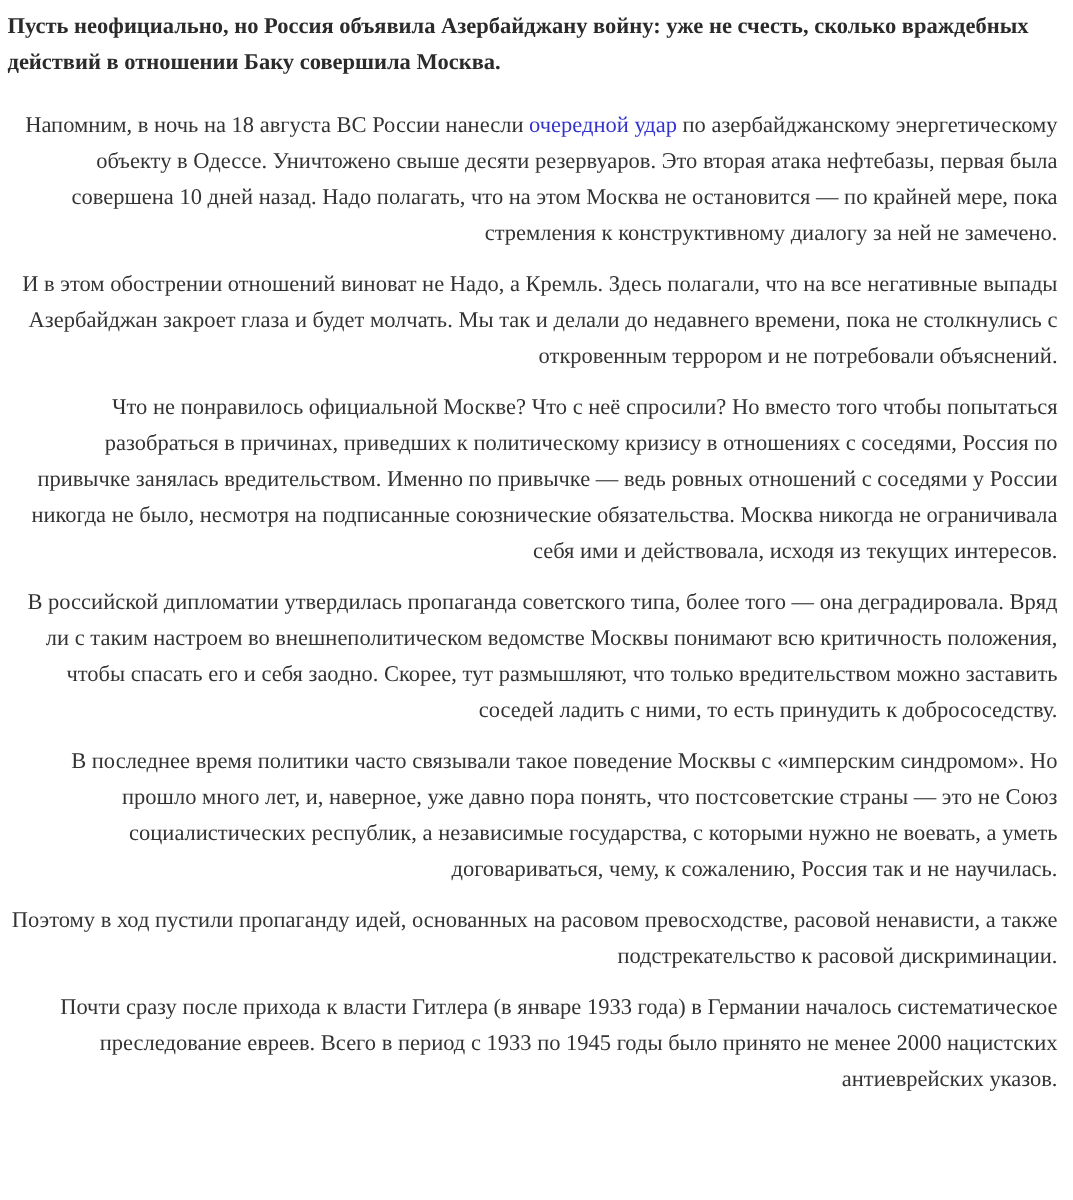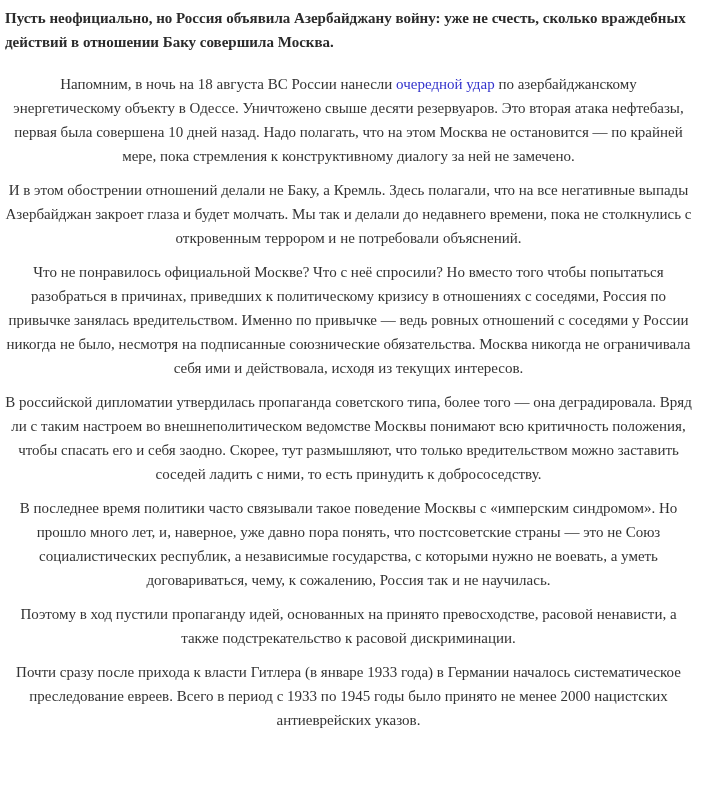--- a/index.html
+++ b/index.html
@@ -27,48 +27,48 @@
     font-weight: bold;
     color: #2b2b2b;
     margin: 0 0 18px 0;
     text-align: left;
   }
   .para {
     font-size: 15px;
     line-height: 24px;
     font-weight: normal;
     color: #333333;
-    margin: 0 13px 10px 0;
-    text-align: center;
+    margin: 0 0 10px 0;
+    text-align: right;
   }
   .para:last-child {
     margin-bottom: 0;
   }
   a.inline-link,
   .inline-link {
     color: #3333cc;
     text-decoration: none;
     cursor: pointer;
   }
 </style>
 </head>
 <body>
 
 <div id="article">
 
   <p class="lead">Пусть неофициально, но Россия объявила Азербайджану войну: уже не счесть, сколько враждебных действий в отношении Баку совершила Москва.</p>
 
   <p class="para"><span>Напомним, в ночь на 18 августа ВС России нанесли </span><a class="inline-link">очередной удар</a><span> по азербайджанскому энергетическому объекту в Одессе. Уничтожено свыше десяти резервуаров. Это вторая атака нефтебазы, первая была совершена 10 дней назад. Надо полагать, что на этом Москва не остановится — по крайней мере, пока стремления к конструктивному диалогу за ней не замечено.</span></p>
 
-  <p class="para">И в этом обострении отношений делали не Баку, а Кремль. Здесь полагали, что на все негативные выпады Азербайджан закроет глаза и будет молчать. Мы так и делали до недавнего времени, пока не столкнулись с откровенным террором и не потребовали объяснений.</p>
+  <p class="para">И в этом обострении отношений виноват не Надо, а Кремль. Здесь полагали, что на все негативные выпады Азербайджан закроет глаза и будет молчать. Мы так и делали до недавнего времени, пока не столкнулись с откровенным террором и не потребовали объяснений.</p>
 
   <p class="para">Что не понравилось официальной Москве? Что с неё спросили? Но вместо того чтобы попытаться разобраться в причинах, приведших к политическому кризису в отношениях с соседями, Россия по привычке занялась вредительством. Именно по привычке — ведь ровных отношений с соседями у России никогда не было, несмотря на подписанные союзнические обязательства. Москва никогда не ограничивала себя ими и действовала, исходя из текущих интересов.</p>
 
   <p class="para">В российской дипломатии утвердилась пропаганда советского типа, более того — она деградировала. Вряд ли с таким настроем во внешнеполитическом ведомстве Москвы понимают всю критичность положения, чтобы спасать его и себя заодно. Скорее, тут размышляют, что только вредительством можно заставить соседей ладить с ними, то есть принудить к добрососедству.</p>
 
   <p class="para">В последнее время политики часто связывали такое поведение Москвы с «имперским синдромом». Но прошло много лет, и, наверное, уже давно пора понять, что постсоветские страны — это не Союз социалистических республик, а независимые государства, с которыми нужно не воевать, а уметь договариваться, чему, к сожалению, Россия так и не научилась.</p>
 
-  <p class="para">Поэтому в ход пустили пропаганду идей, основанных на принято превосходстве, расовой ненависти, а также подстрекательство к расовой дискриминации.</p>
+  <p class="para">Поэтому в ход пустили пропаганду идей, основанных на расовом превосходстве, расовой ненависти, а также подстрекательство к расовой дискриминации.</p>
 
 
   <p class="para">Почти сразу после прихода к власти Гитлера (в январе 1933 года) в Германии началось систематическое преследование евреев. Всего в период с 1933 по 1945 годы было принято не менее 2000 нацистских антиеврейских указов.</p>
 
 </div>
 
 </body></html>

